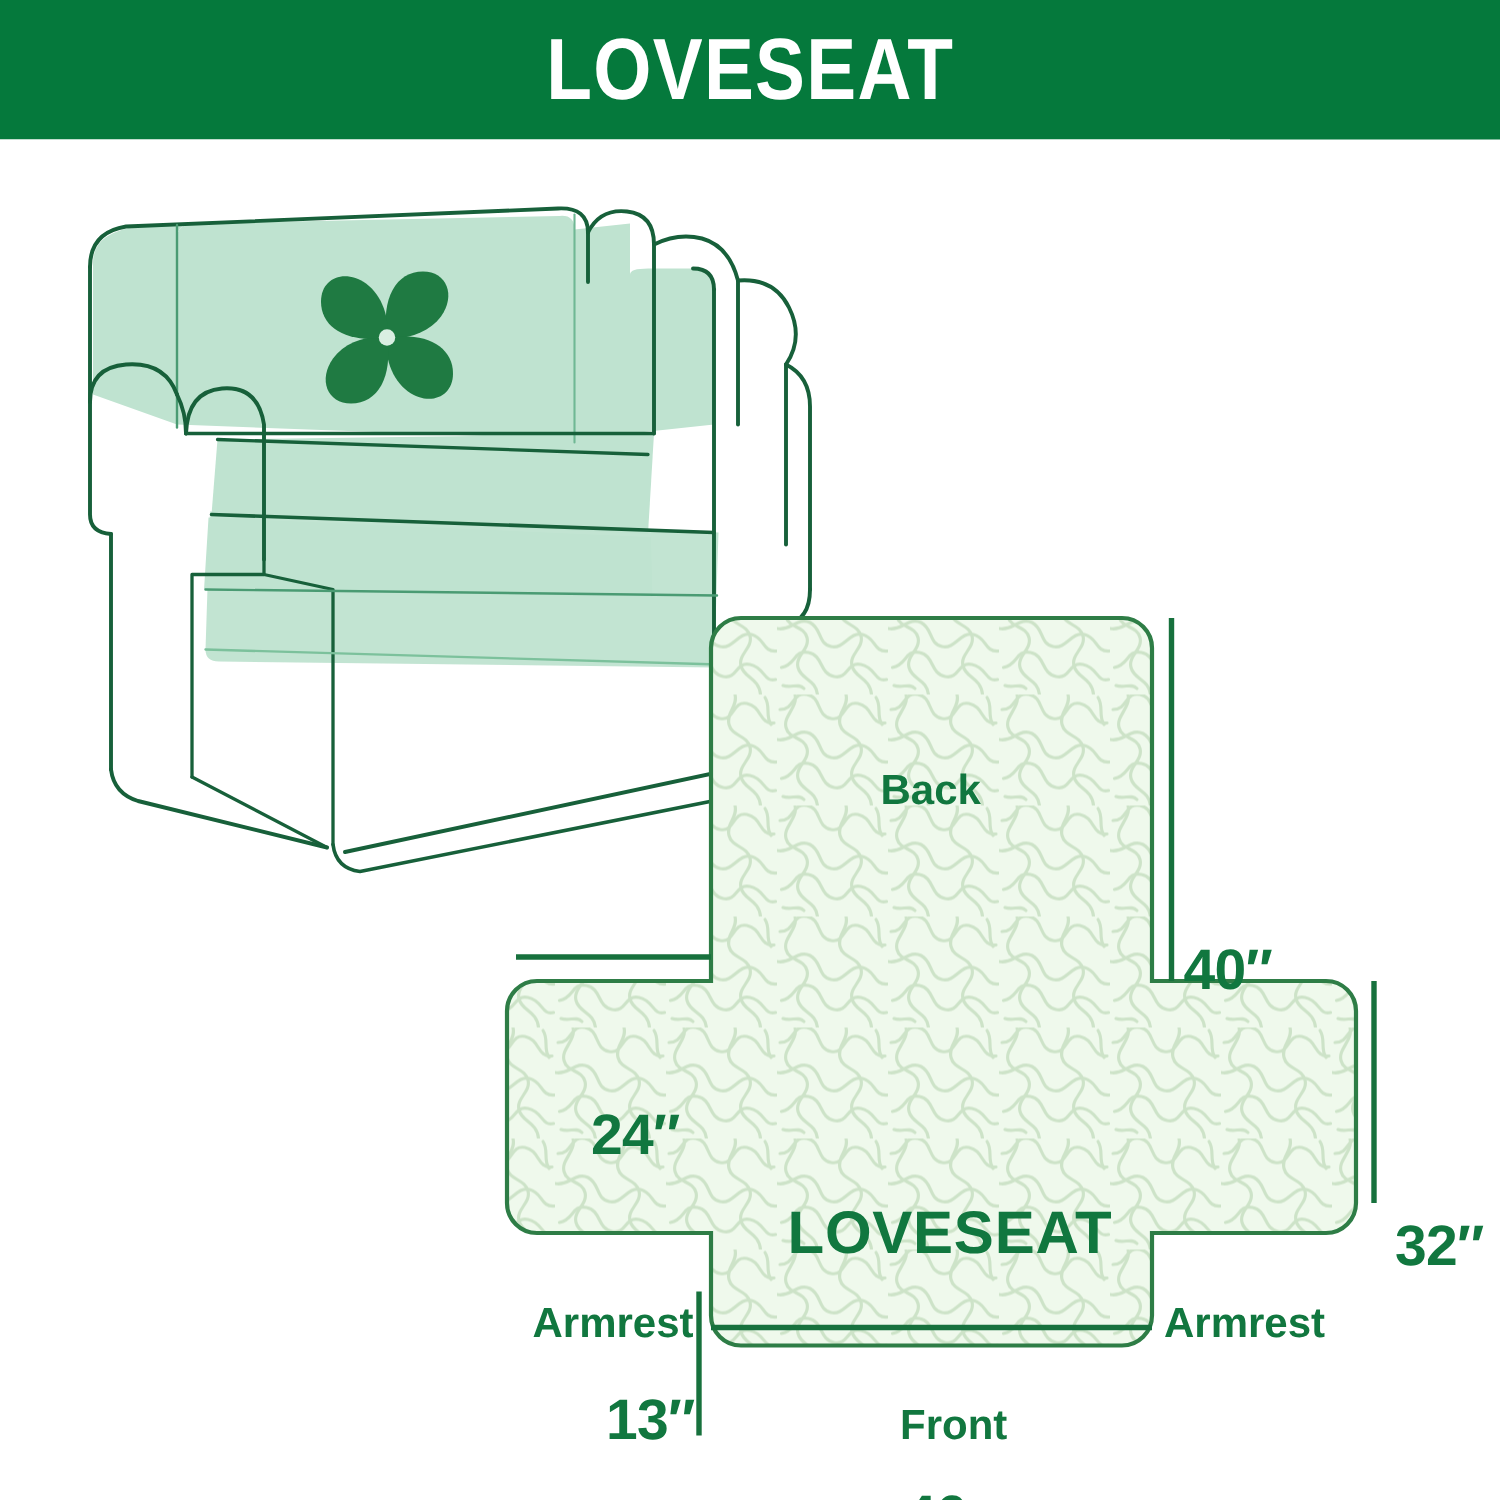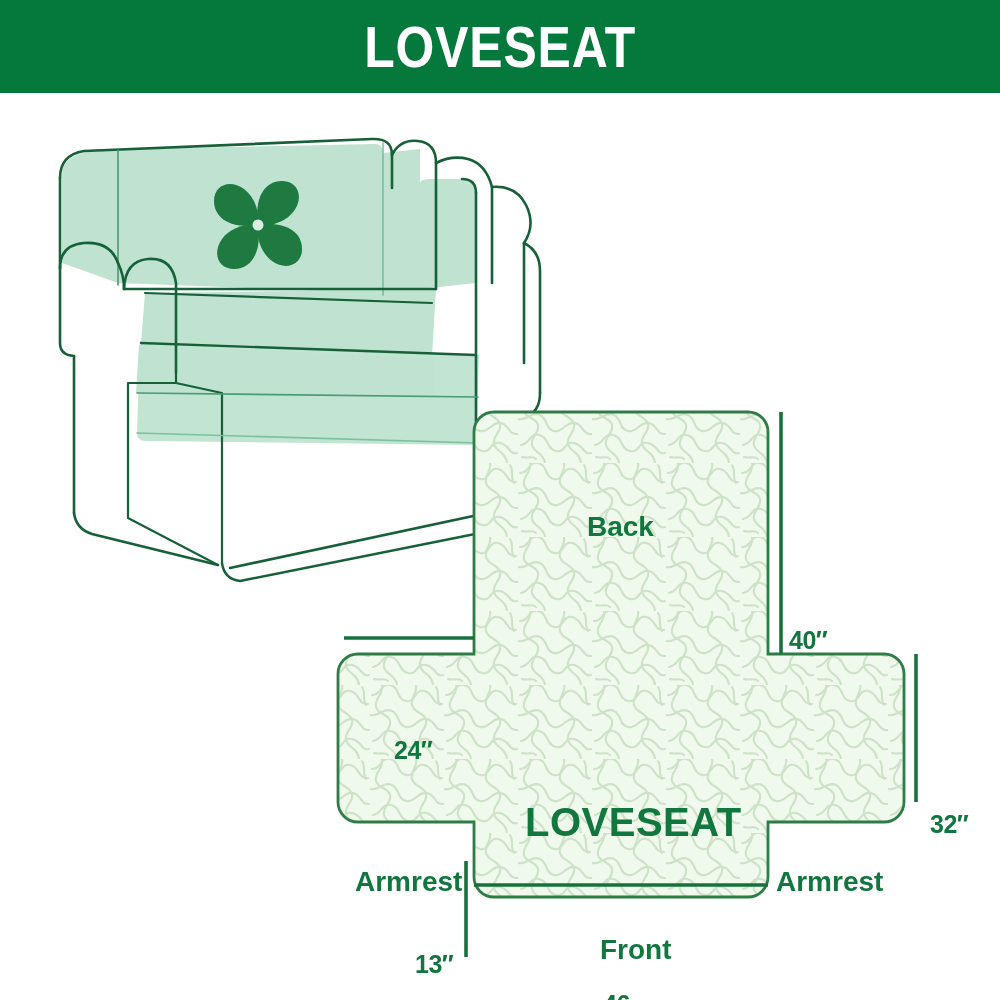--- a/index.html
+++ b/index.html
@@ -56,34 +56,34 @@
 
   
   .lbl {
     position: absolute;
     color: #11773f;
     font-family: "Liberation Sans", sans-serif;
     font-weight: bold;
     white-space: nowrap;
     line-height: 1;
   }
-  .lbl-dim { font-size: 25px; letter-spacing: -0.5px; }
+  .lbl-dim { font-size: 38px; letter-spacing: -0.5px; }
   .lbl-part { font-size: 28px; }
   .lbl-center { font-size: 40px; letter-spacing: 0.5px; }
 
   #label-back      { left: 587px; top: 420px; }
   #label-front     { left: 600px; top: 843px; }
   #label-armrest-l { left: 355px; top: 775px; }
   #label-armrest-r { left: 776px; top: 775px; }
   #label-center    { left: 525px; top: 709px; }
 
   #dim-40 { left: 789px; top: 535px; }
   #dim-24 { left: 394px; top: 645px; }
   #dim-23 { left: 930px; top: 719px; }
-  #dim-13 { left: 415px; top: 835px; margin-top: 24px; }
+  #dim-13 { left: 404px; top: 835px; }
   #dim-46 { left: 603px; top: 899px; }
 </style>
 </head>
 <body>
 
 <div id="header-banner">
   <div id="header-title">LOVESEAT</div>
 </div>
 
 <div id="stage">

